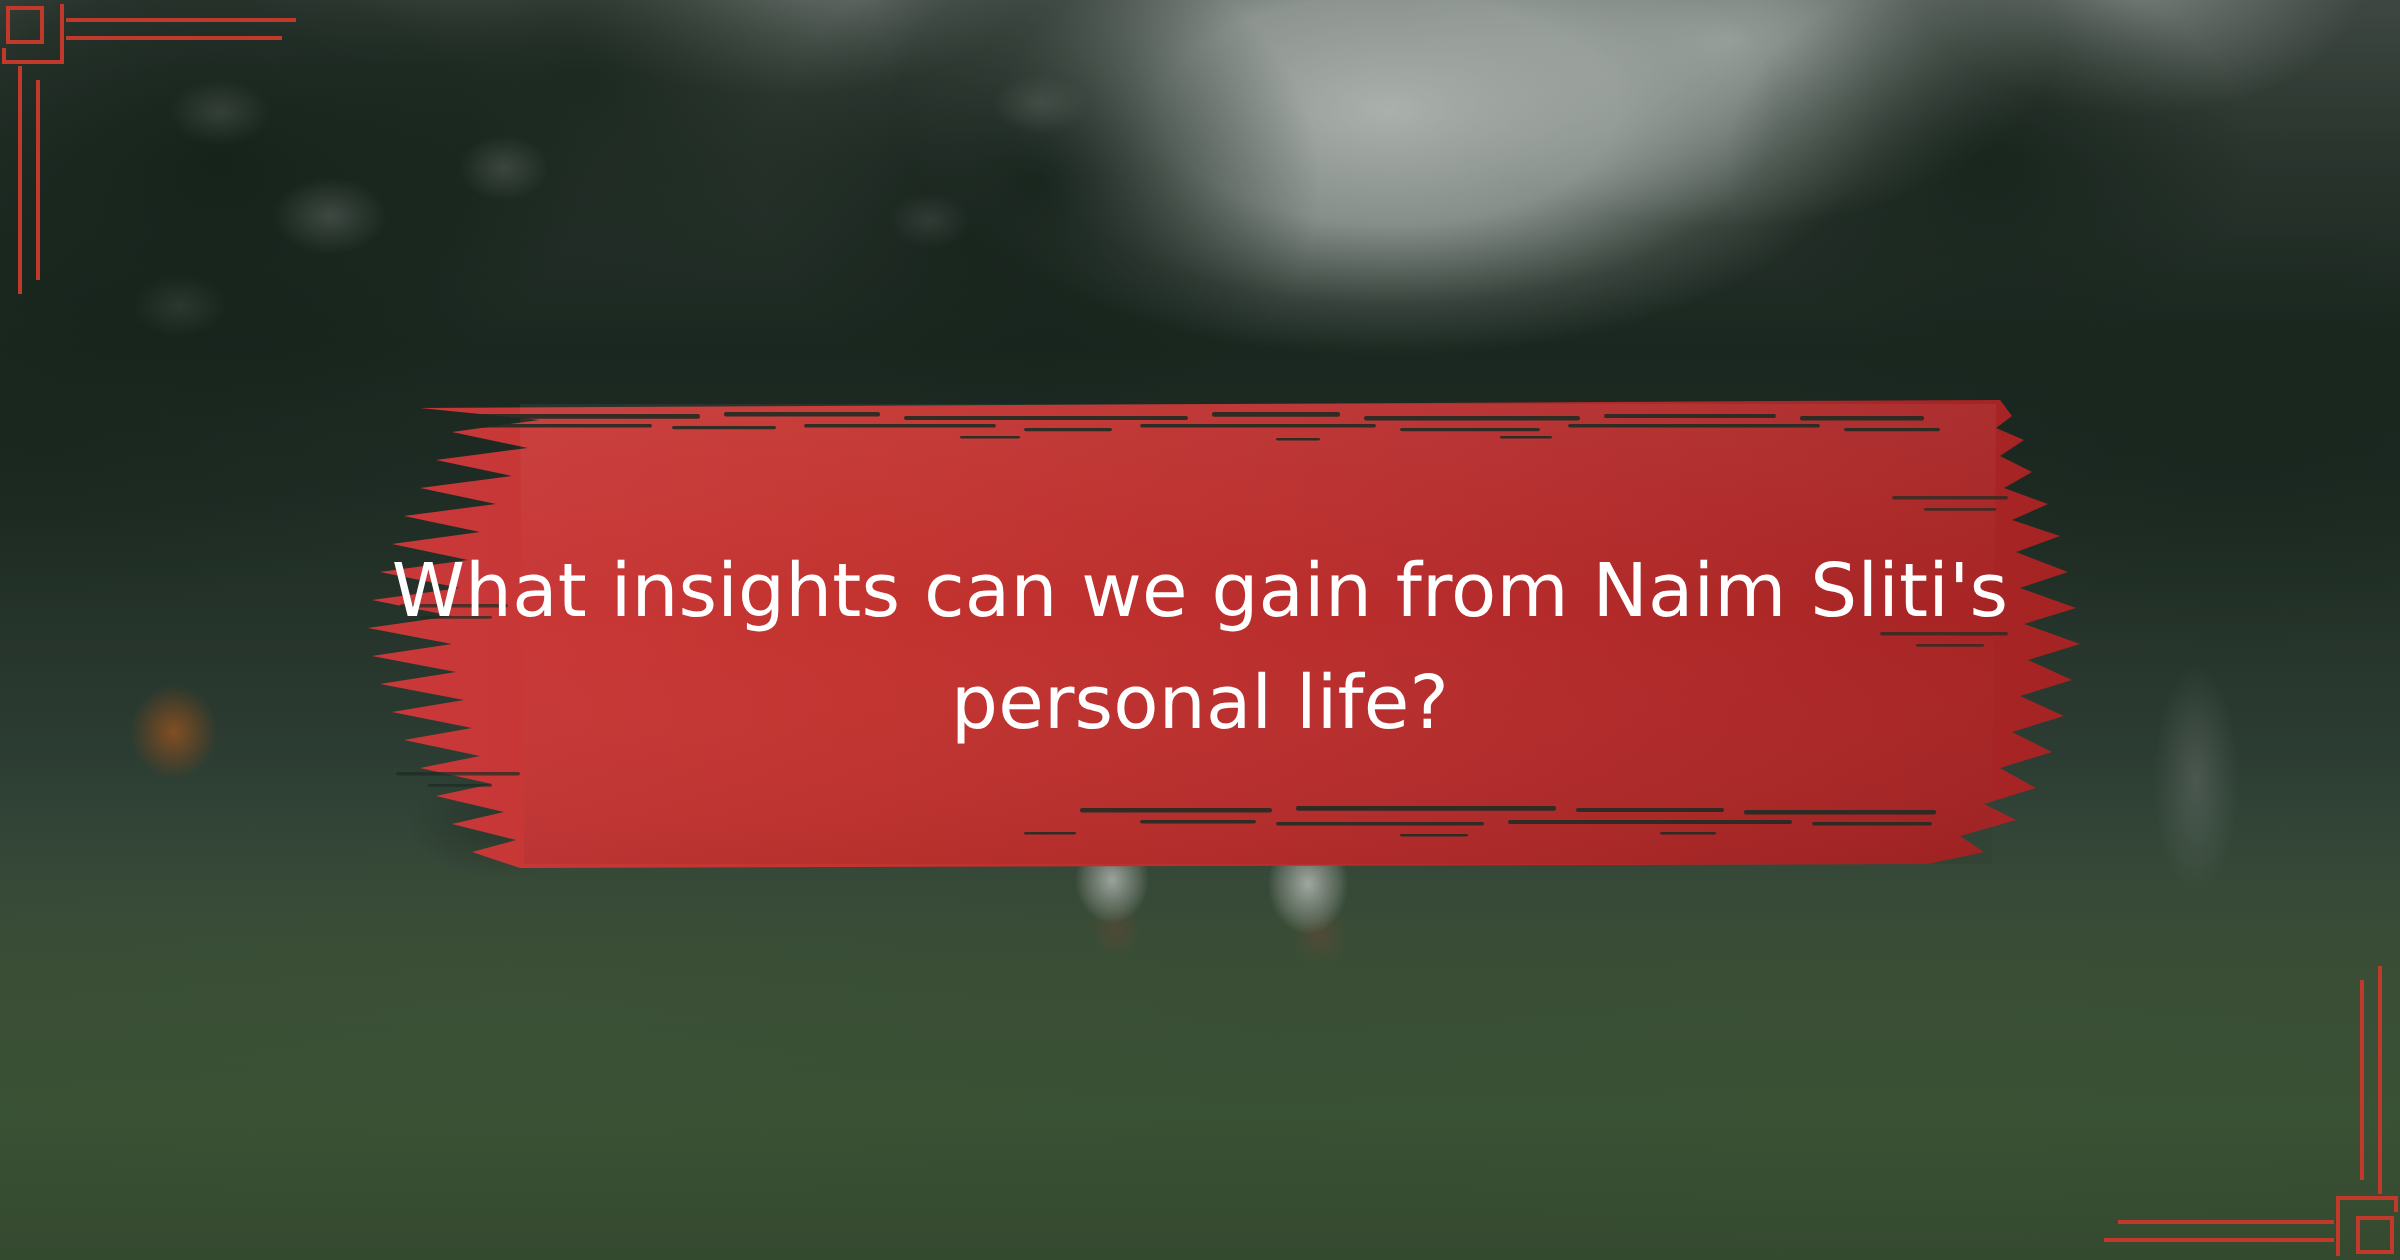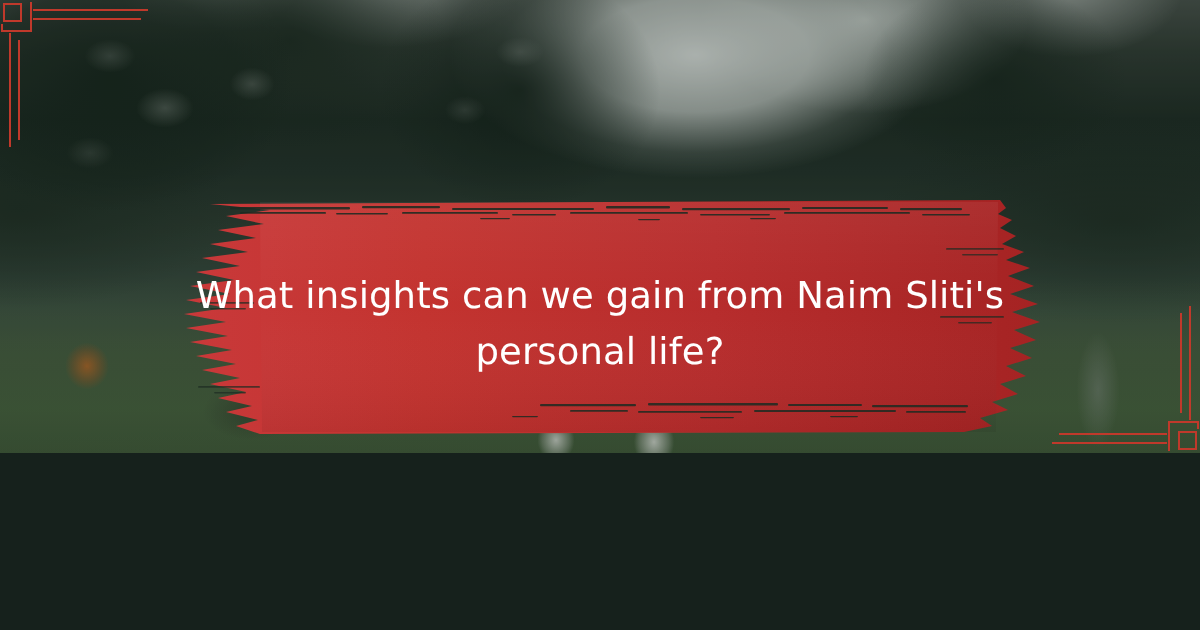--- a/index.html
+++ b/index.html
@@ -8,21 +8,21 @@
     padding: 0;
     background: #16211c;
   }
   body {
     font-family: "DejaVu Sans", sans-serif;
   }
 
   .card {
     position: relative;
     width: 1200px;
-    height: 453px;
+    height: 630px;
     overflow: hidden;
     background: #0c4a6e;
   }
 
   
   .photo {
     position: absolute;
     inset: -40px;
     filter: blur(0px);
   }

